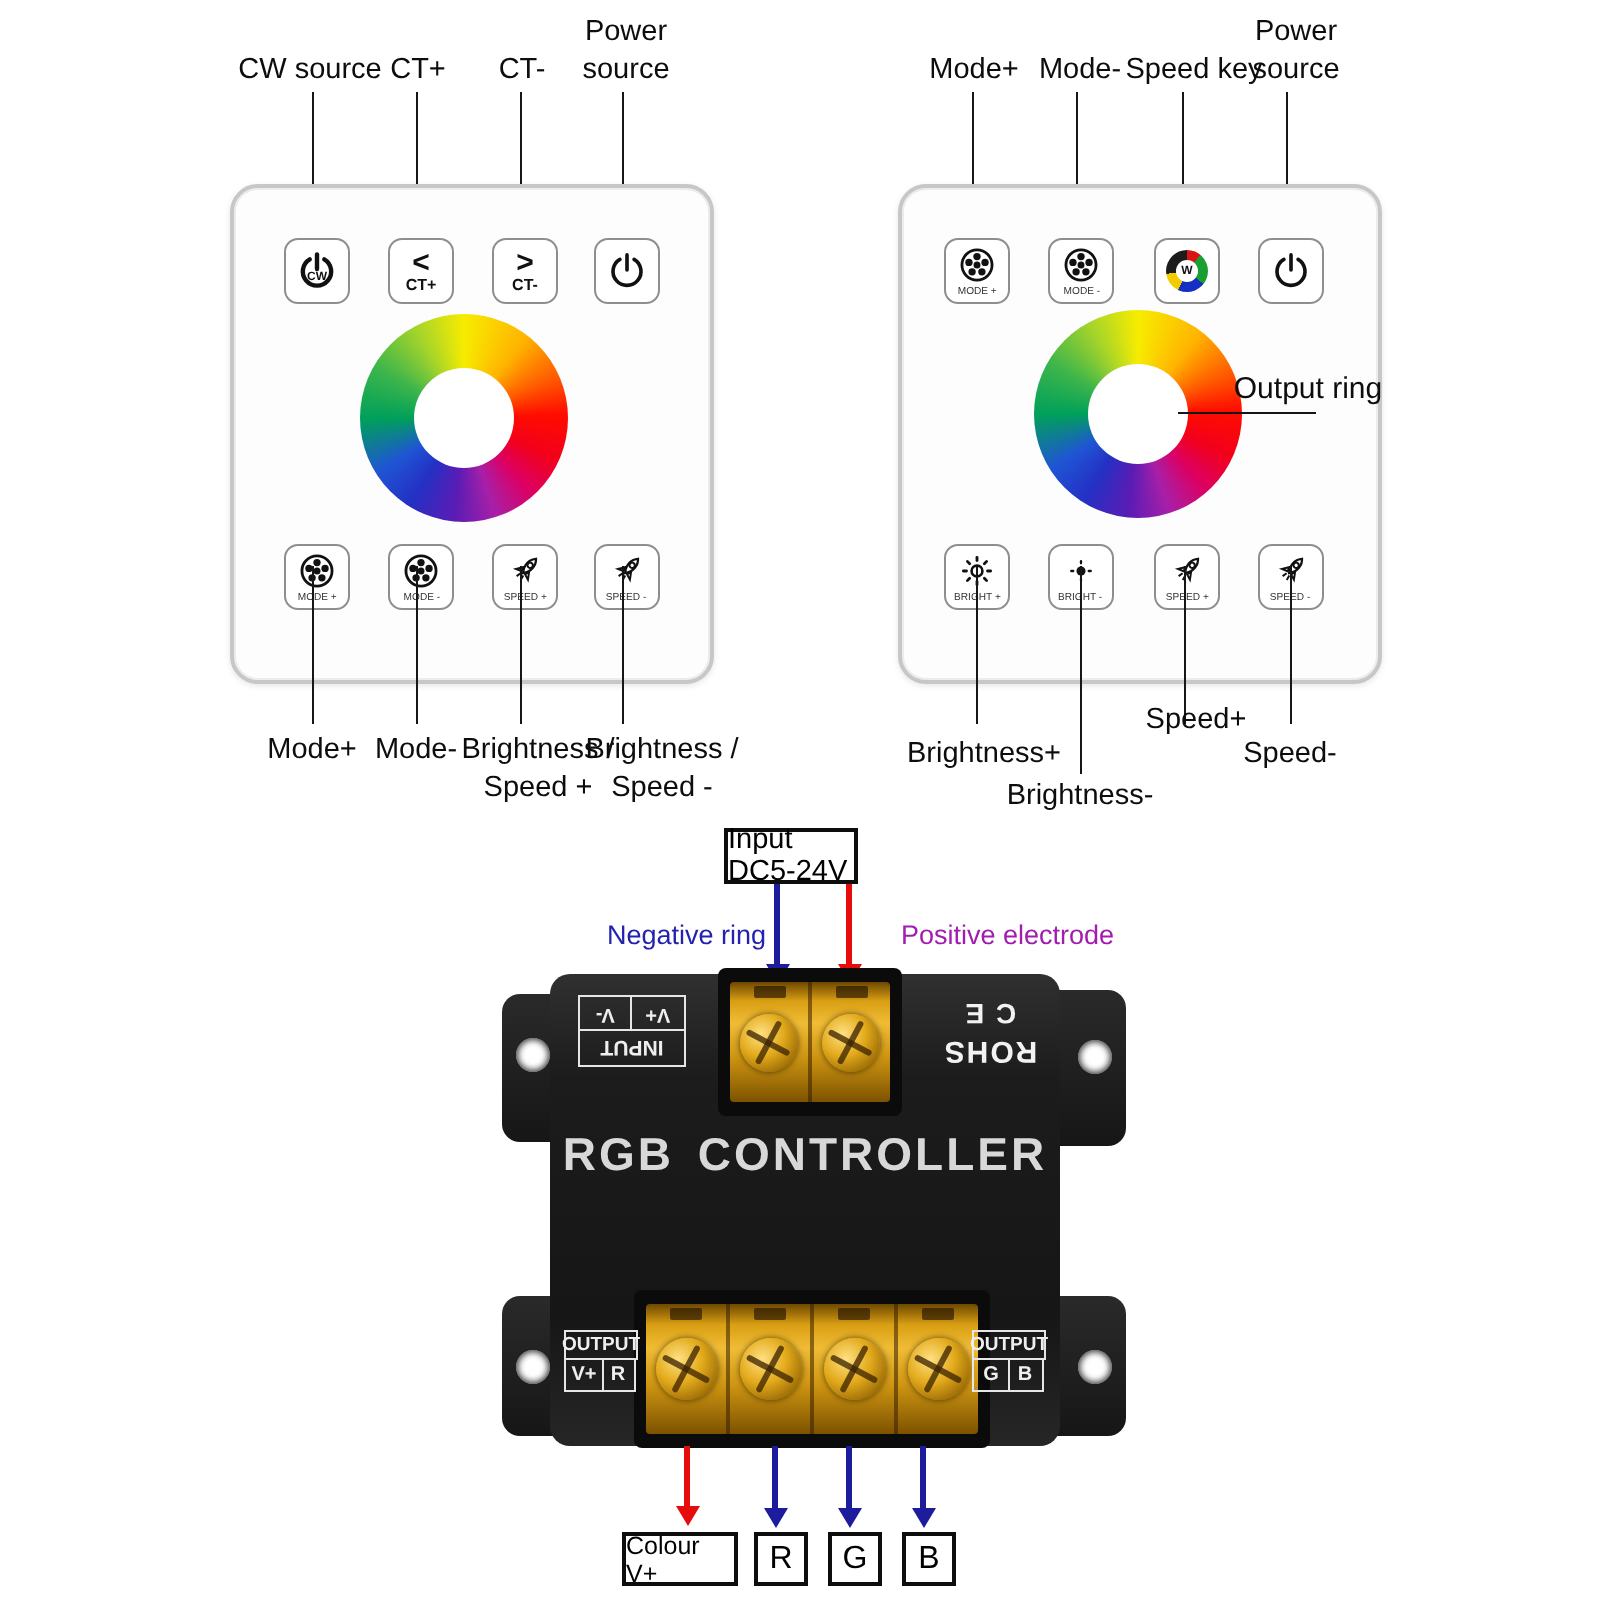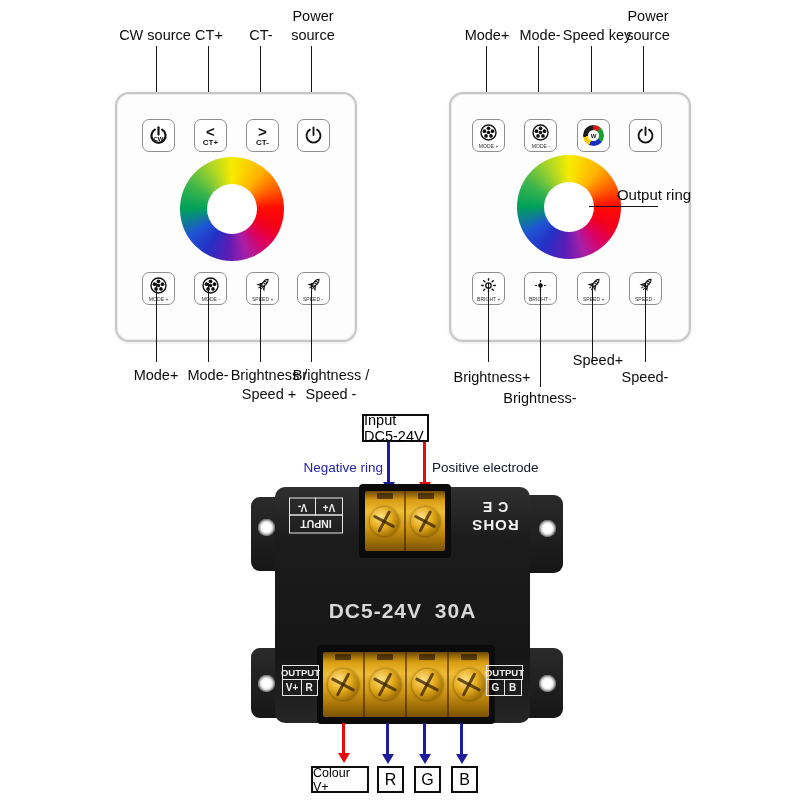--- a/index.html
+++ b/index.html
@@ -284,21 +284,21 @@
   <div class="vline" style="left:540px;top:283px;height:104px;"></div>
   <div class="vline" style="left:592px;top:283px;height:79px;"></div>
   <div class="vline" style="left:645px;top:283px;height:79px;"></div>
   <div class="lbl" style="left:447px;top:368px;width:90px;">Brightness+</div>
   <div class="lbl" style="left:494px;top:389px;width:92px;">Brightness-</div>
   <div class="lbl" style="left:564px;top:351px;width:68px;">Speed+</div>
   <div class="lbl" style="left:611px;top:368px;width:68px;">Speed-</div>
 
   <div class="wirebox" style="left:362px;top:414px;width:67px;height:28px;font-size:14.5px;">Input DC5-24V</div>
   <div class="lbl" style="left:293px;top:458px;width:90px;text-align:right;color:#2323ae;font-size:13.5px;">Negative ring</div>
-  <div class="lbl" style="left:432px;top:458px;width:125px;text-align:left;color:#0f172a;font-size:13.5px;">Positive electrode</div>
+  <div class="lbl" style="left:432px;top:458px;width:125px;text-align:right;color:#a21caf;font-size:13.5px;">Positive electrode</div>
   <div class="arrow" style="left:382px;top:442px;">
     <div class="shaft" style="height:40px;background:#1c1c9c;"></div>
     <div class="head" style="border-top:10px solid #1c1c9c;"></div>
   </div>
   <div class="arrow" style="left:418px;top:442px;">
     <div class="shaft" style="height:40px;background:#e60c0c;"></div>
     <div class="head" style="border-top:10px solid #e60c0c;"></div>
   </div>
 
   <div class="ear earL" style="left:251px;top:497px;width:27px;height:74px;"></div>
@@ -329,21 +329,21 @@
       <div class="wtag" style="width:29px;height:18px;font-size:10px;">V+</div>
       <div class="wtag" style="width:28px;height:18px;font-size:10px;margin-left:-1.5px;">V-</div>
     </div>
   </div>
 
   <div class="abs rot180" style="left:462px;top:499px;width:66px;text-align:center;color:#f2f2f2;">
     <div style="font-size:15px;font-weight:bold;letter-spacing:1px;">ROHS</div>
     <div style="font-size:14px;font-weight:bold;letter-spacing:1px;margin-top:2px;">C E</div>
   </div>
 
-  <div class="ctext" style="top:599px;font-size:21px;letter-spacing:1px;word-spacing:6px;">DC5-24V 30A</div>
+  <div class="ctext" style="top:564px;font-size:23px;letter-spacing:1.5px;word-spacing:4px;">RGB CONTROLLER</div>
 
   <div class="thousing" style="left:317px;top:645px;width:178px;height:79px;">
     <div class="amber">
       <div class="tsec">
           <div class="screw" style="width:31px;height:31px;"></div>
         </div>
       <div class="tsec">
           <div class="screw" style="width:31px;height:31px;"></div>
         </div>
       <div class="tsec">

